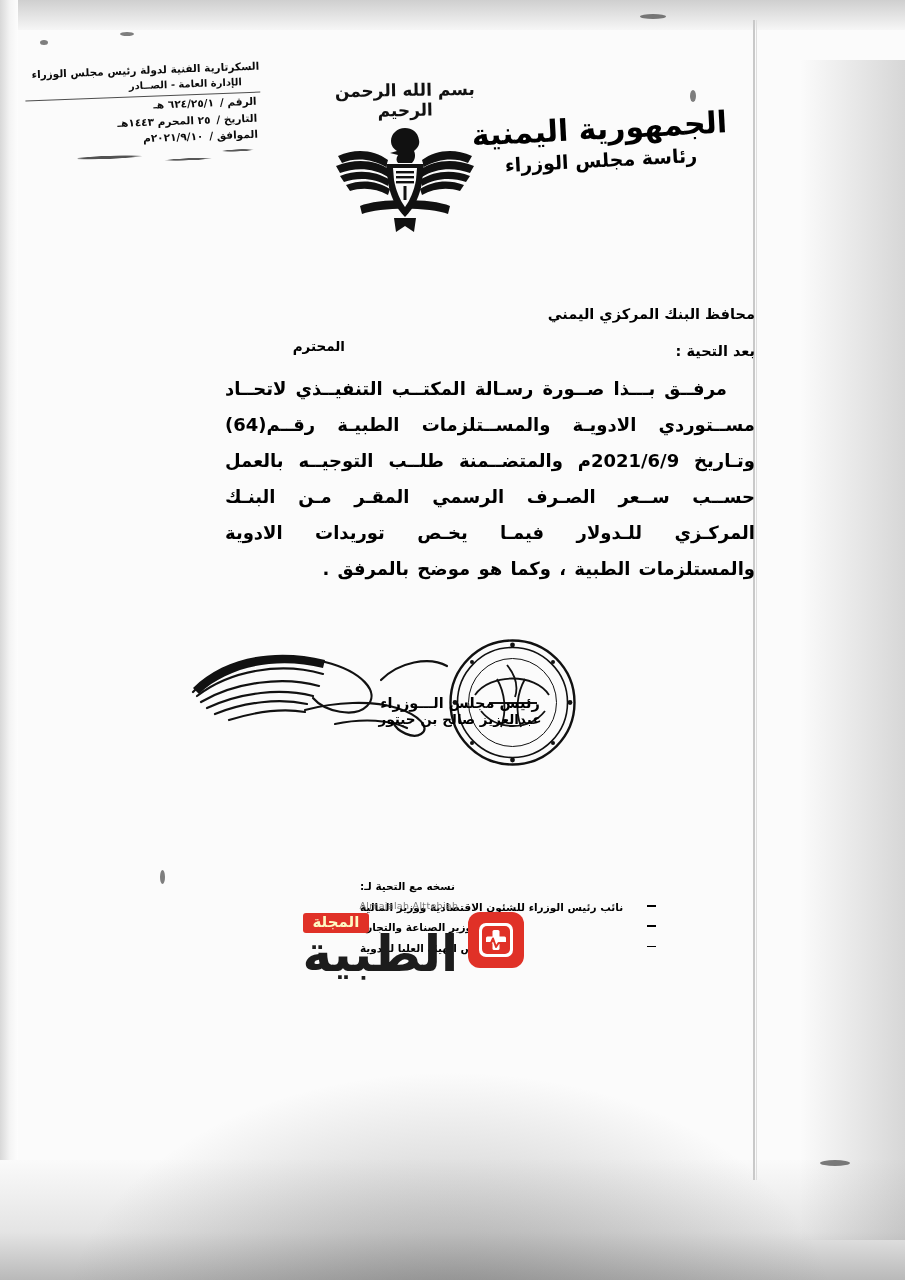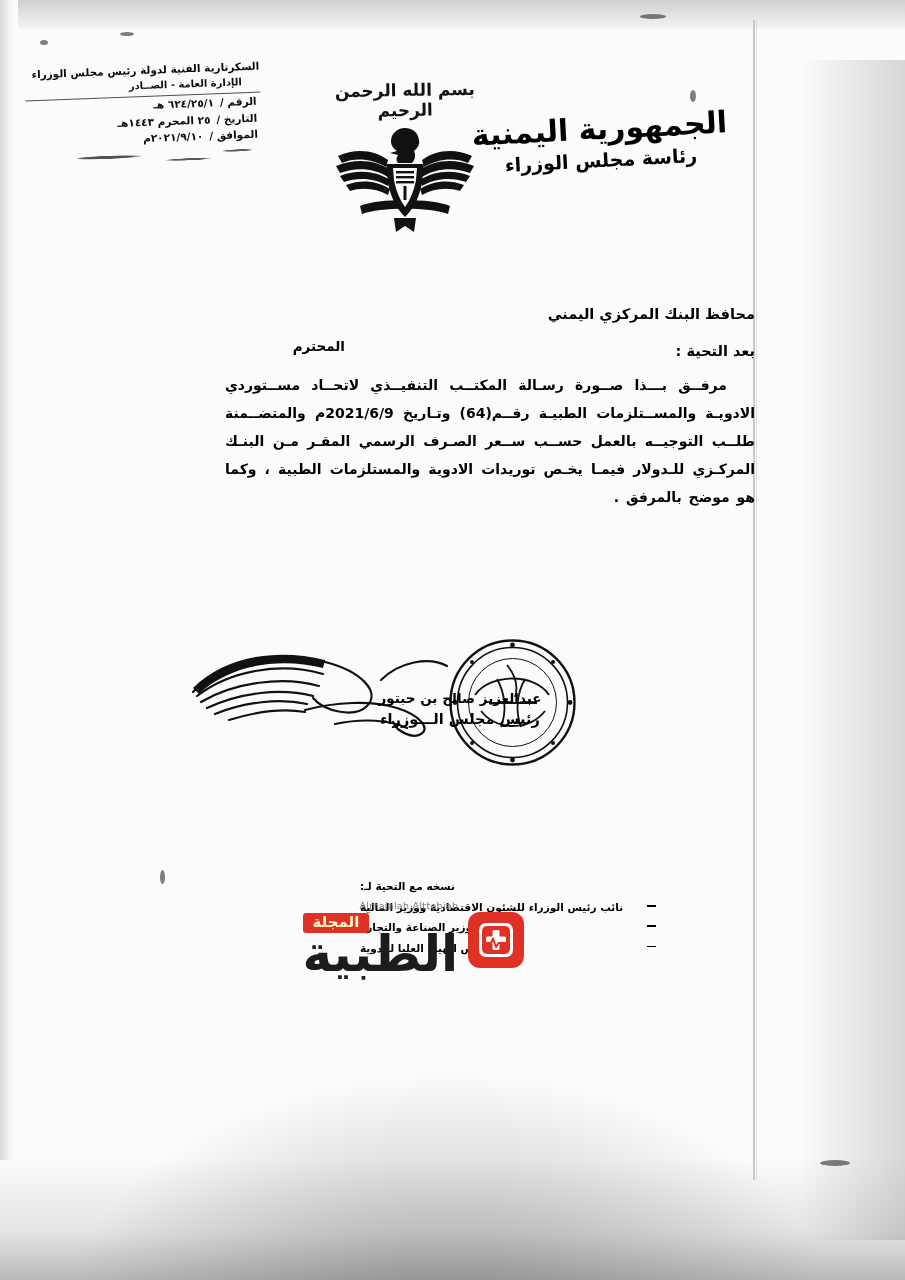--- a/index.html
+++ b/index.html
@@ -202,21 +202,21 @@
     font-size: 13.5px;
     font-weight: 700;
     white-space: nowrap;
   }
   .greeting {
     font-size: 14.5px;
     font-weight: 700;
     margin-top: 16px;
   }
   .para {
-    font-size: 14px;
+    font-size: 18px;
     line-height: 2.0;
     text-align: justify;
     margin-top: 12px;
     font-weight: 600;
     word-spacing: 2px;
   }
   .para.indent { text-indent: 28px; }
 
   
   #signature-area {
@@ -473,22 +473,22 @@
         <circle cx="67.5" cy="125" r="2.4"></circle>
         <circle cx="10" cy="67.5" r="2.4"></circle>
         <circle cx="125" cy="67.5" r="2.4"></circle>
         <circle cx="27" cy="27" r="2"></circle>
         <circle cx="108" cy="27" r="2"></circle>
         <circle cx="27" cy="108" r="2"></circle>
         <circle cx="108" cy="108" r="2"></circle>
       </g>
     </svg>
 
+    <div id="signer-title">رئيس مجلس الـــوزراء</div>
     <div id="signer-name">عبدالعزيز صالح بن حبتور</div>
-    <div id="signer-title">رئيس مجلس الـــوزراء</div>
   </div>
 
   <div id="cc-block">
     <div id="cc-title">نسخه مع التحية لـ:</div>
     <div class="cc-item">
       <span class="bullet"></span>
       <span>نائب رئيس الوزراء للشئون الاقتصادية ووزير المالية</span>
     </div>
     <div class="cc-item">
       <span class="bullet"></span>

